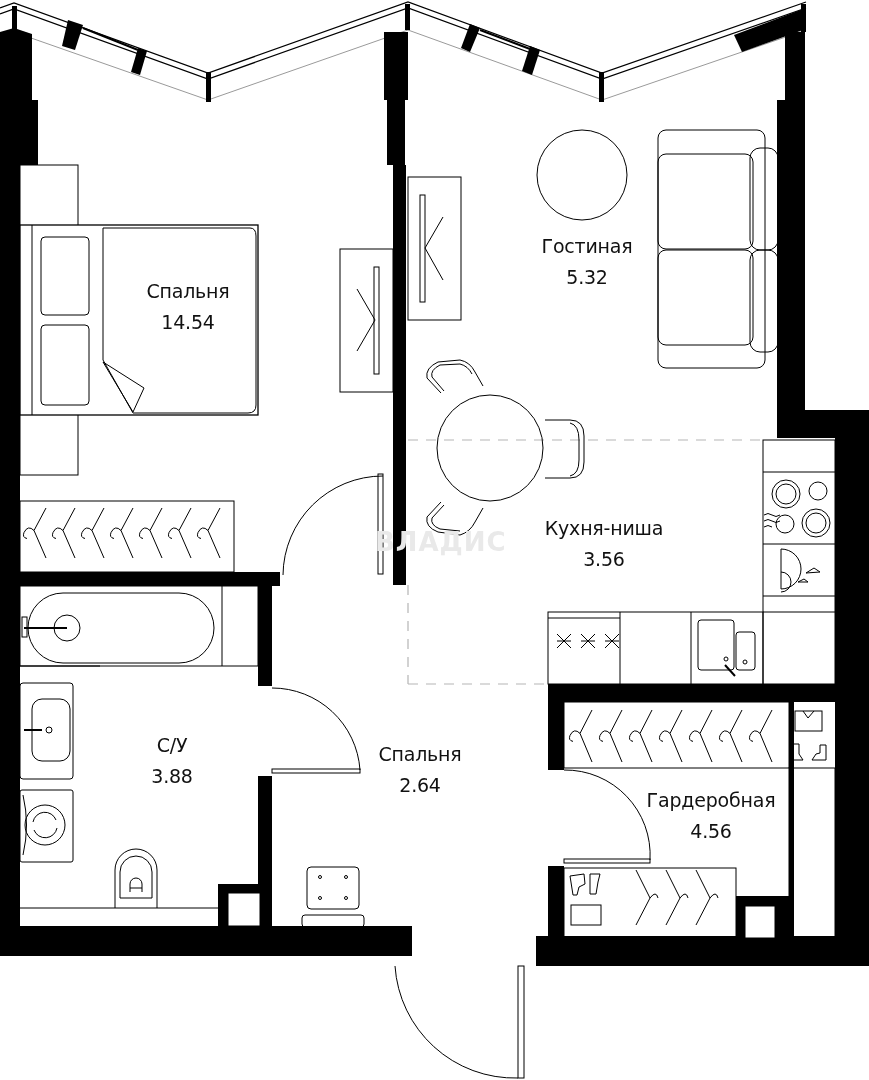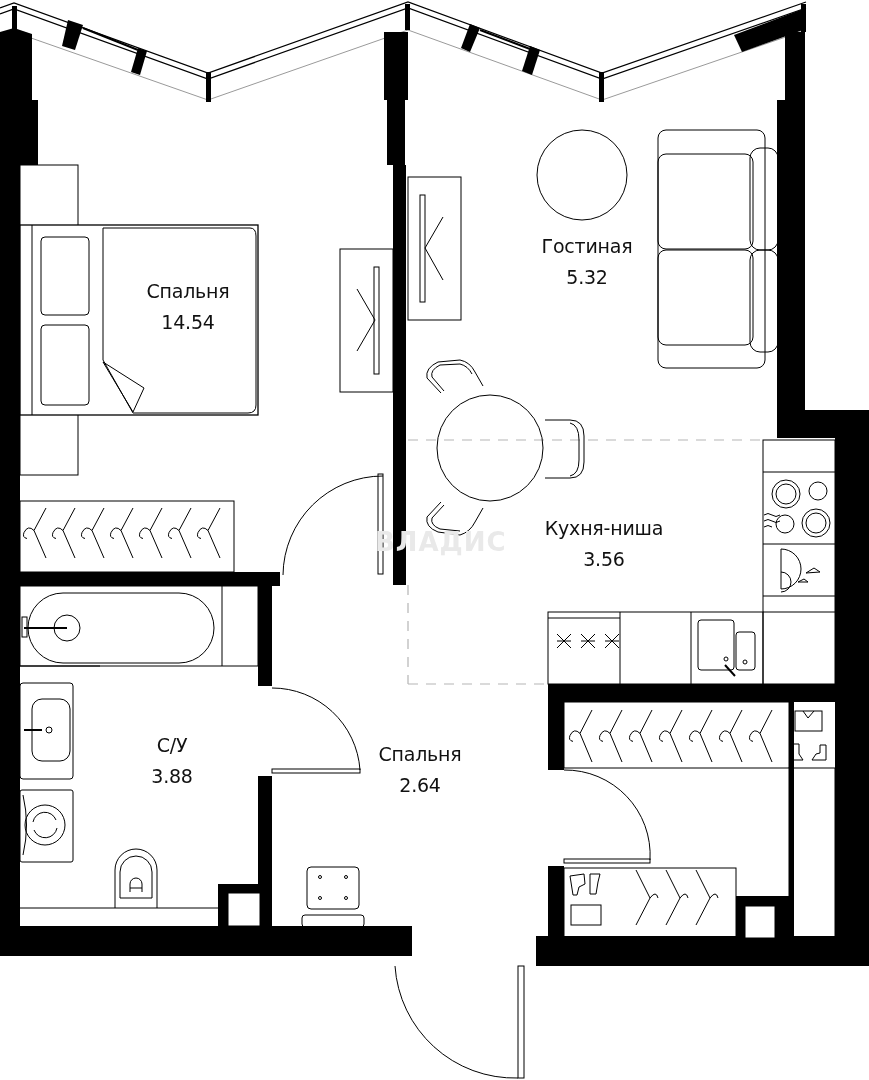--- a/index.html
+++ b/index.html
@@ -277,13 +277,15 @@
 </div>
 <div class="room-label" style="left:136px; top:730px;margin-left:36px;">
   <span>С/У</span>
   <span>3.88</span>
 </div>
 <div class="room-label" style="left:420px; top:739px;">
   <span>Спальня</span>
   <span>2.64</span>
 </div>
 <div class="room-label" style="left:711px; top:785px;">
+  <span>Гардеробная</span>
+  <span>4.56</span>
 </div>
 
 </body></html>

